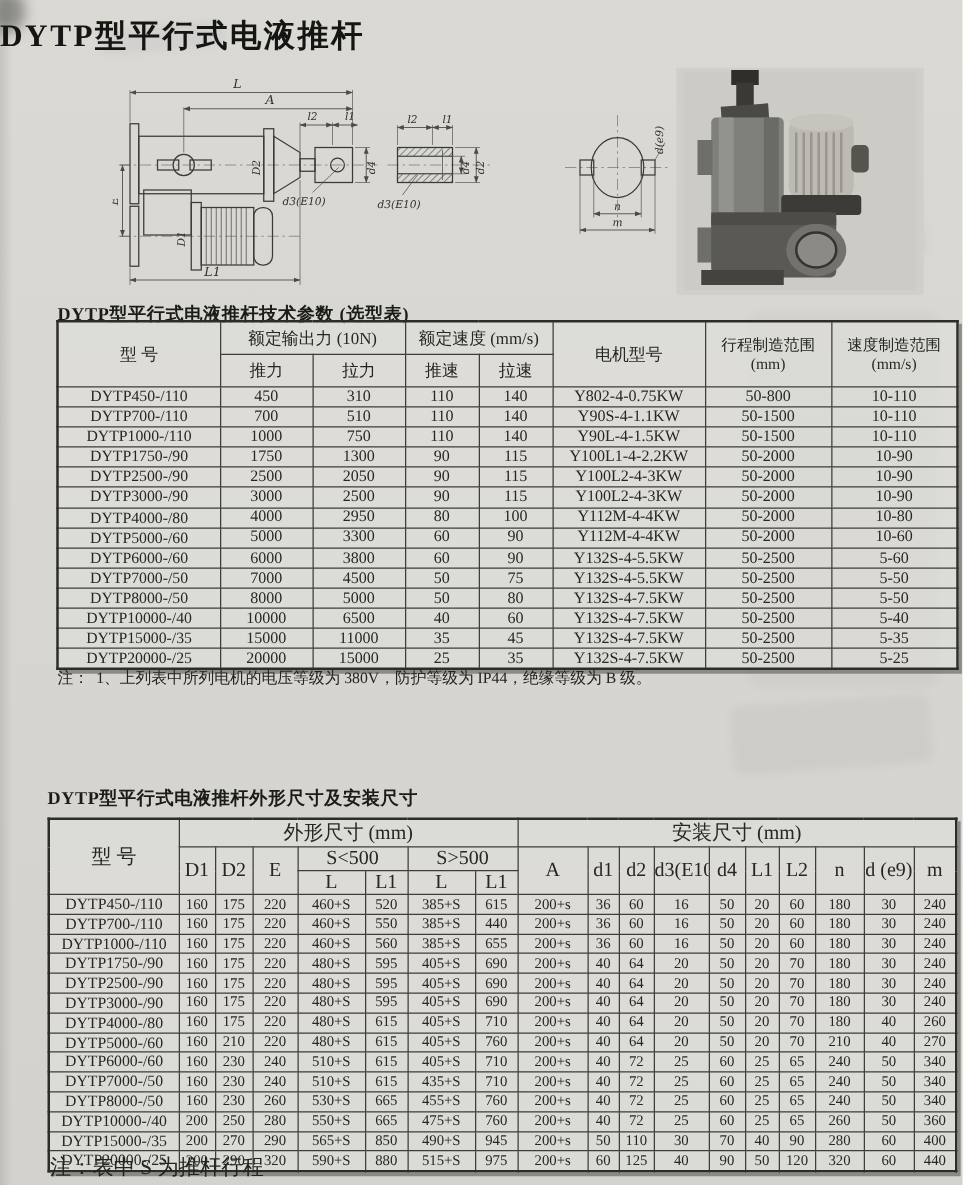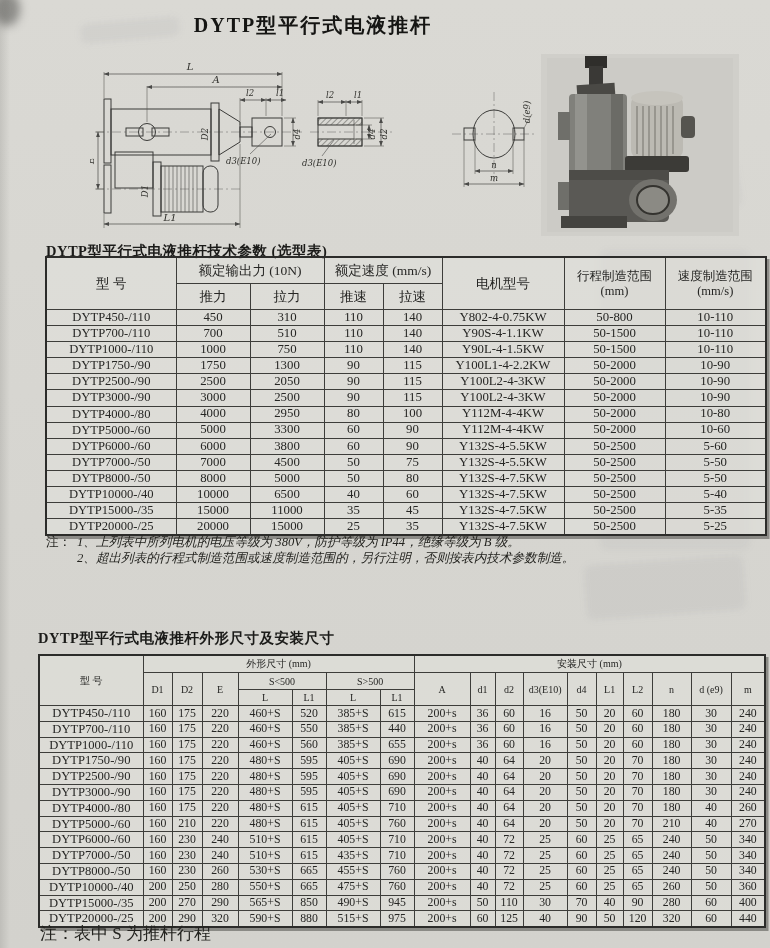--- a/index.html
+++ b/index.html
@@ -2,45 +2,45 @@
 <html><head>
 <meta charset="utf-8">
 <style>
   html,body{margin:0;padding:0;}
   body{
     width:770px;height:948px;position:relative;overflow:hidden;
     background:linear-gradient(180deg,#dad9d4 0%,#d6d5d0 55%,#d3d2cd 100%);
     font-family:"Liberation Serif","DejaVu Serif",serif;color:#1f1f1d;
   }
   .abs{position:absolute;}
-  .page-title{top:12px;left:0;width:626px;text-align:center;font-size:20px;font-weight:bold;letter-spacing:2px;color:#151513;}
+  .page-title{top:12px;left:0;width:626px;font-size:25px;font-weight:bold;letter-spacing:2px;color:#151513;}
   .caption{font-size:14.5px;font-weight:bold;color:#1b1b19;letter-spacing:.5px;white-space:nowrap;}
   .cap1{left:46px;top:242px;}
   .cap2{left:38px;top:629px;}
 
   table{border-collapse:collapse;table-layout:fixed;background:rgba(226,225,220,.55);
         border:2px solid #2c2c2a;box-shadow:2.5px 3px 0 rgba(66,66,62,.5);}
   th,td{border:1px solid #3d3d3a;text-align:center;vertical-align:middle;
         font-weight:normal;padding:0;overflow:hidden;white-space:nowrap;color:#262624;}
   .t1{left:45px;top:256px;width:720px;}
   .t1 th{font-size:13.5px;height:25px;margin-top:36px;}
   .t1 td{font-size:12.8px;height:15.1px;line-height:1.05;}
   .t2{left:38px;top:654px;width:726px;}
-  .t2 th{font-size:10px;}
+  .t2 th{font-size:16px;}
   .t2 .hr1 th{height:16px;}
   .t2 .hr2 th{height:16px;}
   .t2 .hr3 th{height:15px;}
   .t2 td{font-size:11.8px;height:14.8px;line-height:1.0;}
   .unit-line{font-size:12.5px;line-height:1.15;}
   td.model-cell{font-size:12.6px;}
 
   .notes{left:46px;top:534px;width:706px;font-size:12.6px;line-height:16.4px;color:#23231f;}
   .notes .prefix{position:absolute;left:0;top:0;}
   .notes .items{margin-left:31px;}
-  .note-item{padding-left:21px;text-indent:-21px;font-style:italic;}
+  .note-item{padding-left:21px;text-indent:-21px;}
   .note2{left:40px;top:922px;font-size:17px;color:#23231f;}
 
   .drawing{left:90px;top:54px;width:446px;height:180px;}
   .photo{left:541px;top:54px;width:198px;height:182px;}
 
   
   .ghost{background:rgba(96,102,118,.07);filter:blur(3px);border-radius:8px;pointer-events:none;}
   .g1{left:80px;top:20px;width:100px;height:20px;transform:rotate(-5deg);}
   .g2{left:600px;top:250px;width:150px;height:300px;background:rgba(96,102,118,.05);}
   .g3{left:585px;top:560px;width:160px;height:55px;transform:rotate(-4deg);}
@@ -411,21 +411,20 @@
         <td>50-2500</td>
         <td>5-25</td>
       </tr>
     </tbody>
 </table>
 
 <div class="abs notes">
   <span class="prefix">注：</span>
   <div class="items">
       <div class="note-item">1、上列表中所列电机的电压等级为 380V，防护等级为 IP44，绝缘等级为 B 级。</div>
-      <div class="note-item">2、超出列表的行程式制造范围或速度制造范围的，另行注明，否则按表内技术参数制造。</div>
     </div>
 </div>
 
 <div class="abs caption cap2">DYTP型平行式电液推杆外形尺寸及安装尺寸</div>
 
 <table class="abs t2">
   <colgroup>
     <col style="width:104px">
       <col style="width:29px">
       <col style="width:30px">

